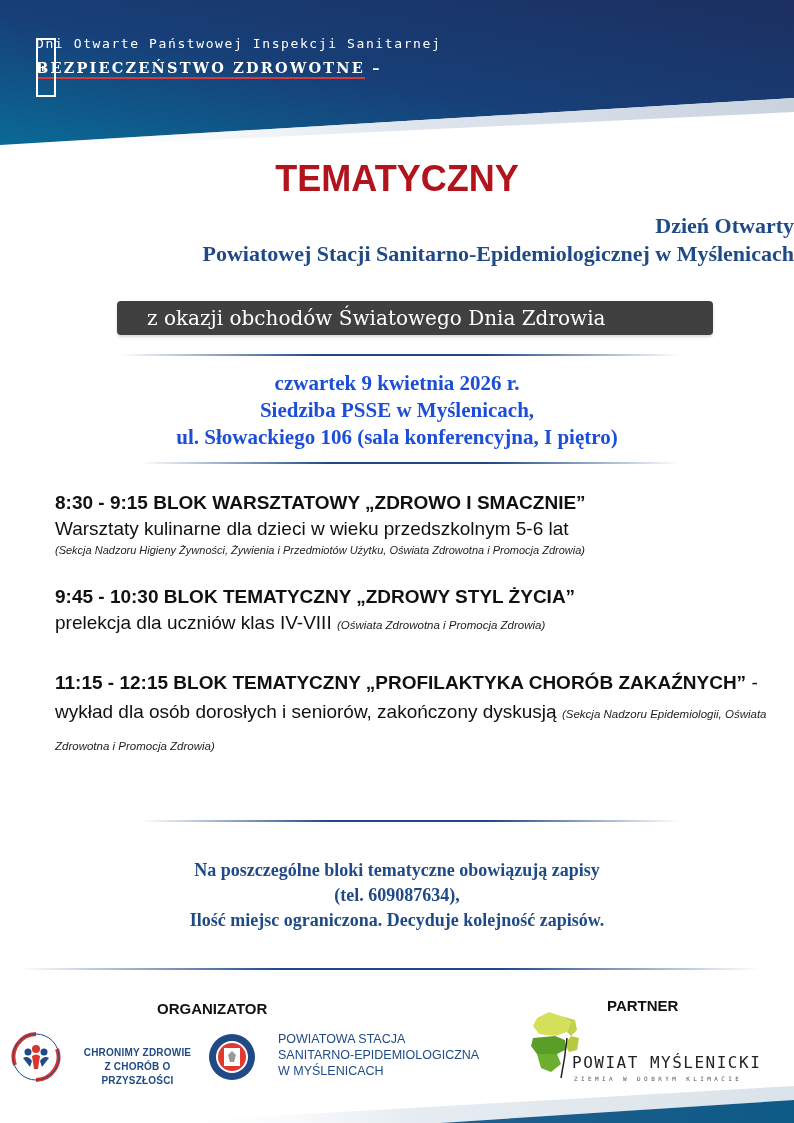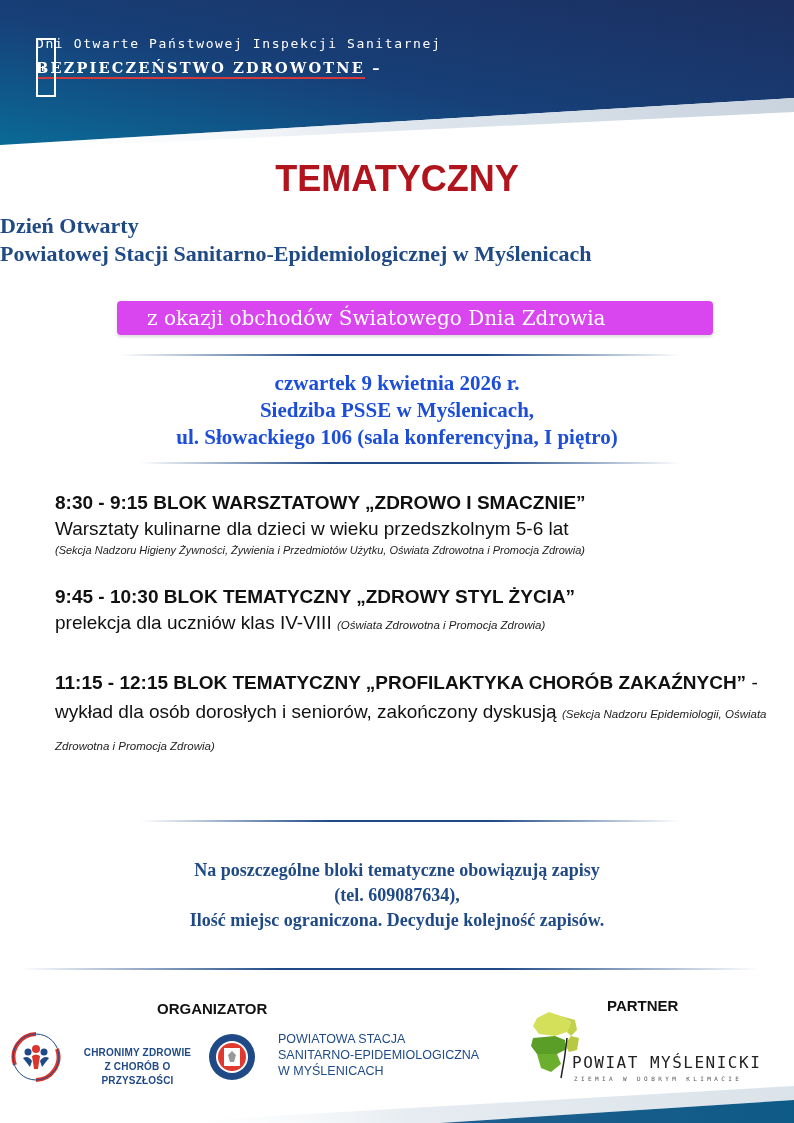--- a/index.html
+++ b/index.html
@@ -17,26 +17,26 @@
     .banner-sub { font-size: 13px; letter-spacing: 1.6px; font-family: "DejaVu Sans Mono", monospace; margin-bottom: 8px; }
     .banner-line1 { font-size: 14.5px; font-weight: bold; letter-spacing: 2.2px; line-height: 18px; }
     .banner-line1 .ul { border-bottom: 2px solid #d63a3a; padding-bottom: 1px; }
     .banner-line2 { font-size: 14.5px; font-weight: bold; letter-spacing: 2.2px; line-height: 20px; }
 
     .title {
       position: absolute; top: 158px; left: 0; width: 794px; text-align: center;
       font-family: "Liberation Sans", sans-serif; font-weight: bold; font-size: 36px; color: #b2141d;
     }
     .subtitle {
-      position: absolute; top: 212px; left: 0; width: 794px; text-align: left;
+      position: absolute; top: 212px; left: 0; width: 794px; text-align: right;
       font-family: "Liberation Serif", serif; font-weight: bold; font-size: 22px; color: #1f4a86; line-height: 28px;
     }
     .occasion {
       position: absolute; top: 301px; left: 117px; width: 596px; height: 34px;
-      background: #d946ef; border-radius: 4px; color: #fff;
+      background: #404040; border-radius: 4px; color: #fff;
       font-family: "DejaVu Serif", serif; font-size: 20px; line-height: 34px; padding-left: 30px;
       box-shadow: 0 2px 3px rgba(0,0,0,0.15);
     }
     .divider {
       position: absolute; height: 2px;
       background: linear-gradient(to right, rgba(31,74,134,0), #1f4a86 35%, #1f4a86 65%, rgba(31,74,134,0));
     }
     .event-info {
       position: absolute; top: 370px; left: 0; width: 794px; text-align: center;
       font-family: "Liberation Serif", serif; font-weight: bold; font-size: 21px; color: #1d4ed8; line-height: 27px;

